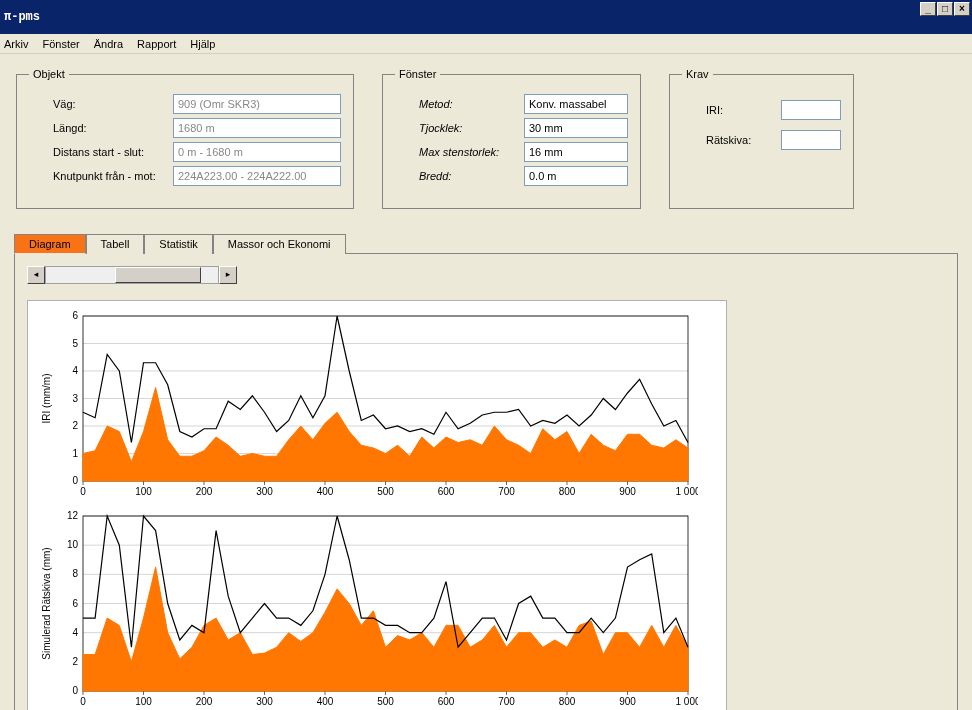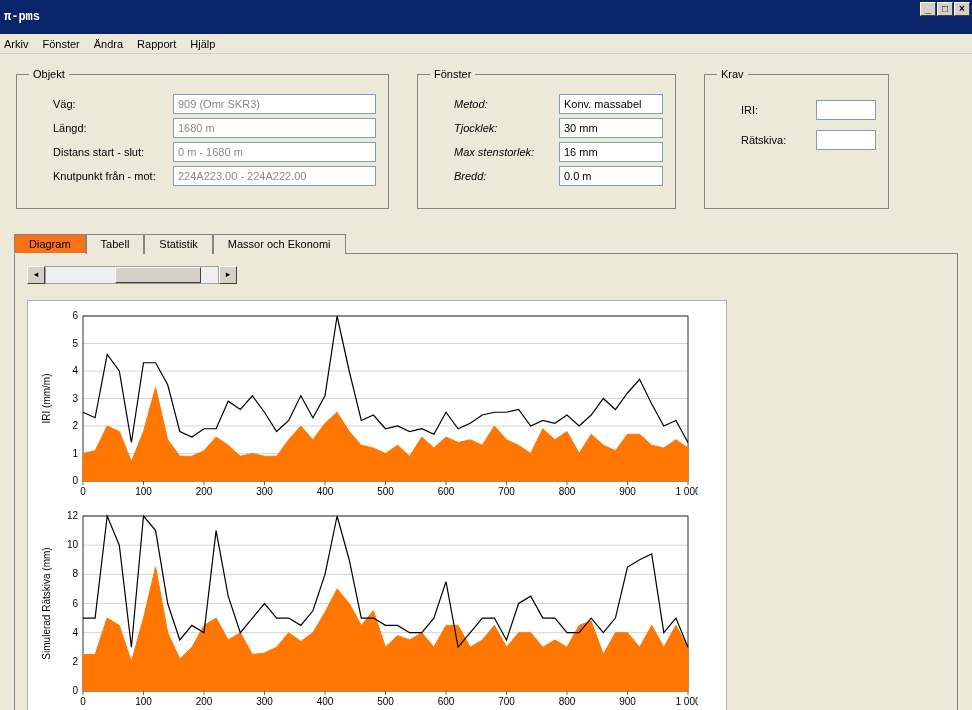--- a/index.html
+++ b/index.html
@@ -72,21 +72,21 @@
   }
   .field-row .label { width: 120px; margin-left: 24px; }
   .field-row .value {
     border: 1px solid #7f9db9;
     background: #fff;
     height: 20px;
     line-height: 18px;
     padding: 0 4px;
     color: #888;
   }
-  fieldset.objekt .value { width: 203px; }
+  fieldset.objekt .value { width: 168px; }
   fieldset.atgard .value { width: 104px; color:#000; }
   fieldset.atgard .label { width: 105px; font-style: italic; }
   fieldset.objekt .field-row .value { color:#888; }
   fieldset.krav .value { width: 60px; background:#fff; }
   fieldset.krav .label { width: 75px; }
   fieldset.krav .field-row { margin: 10px 0; }
   fieldset.krav { padding-bottom: 48px; }
   .tabs {
     display: flex;
     margin-top: 24px;

